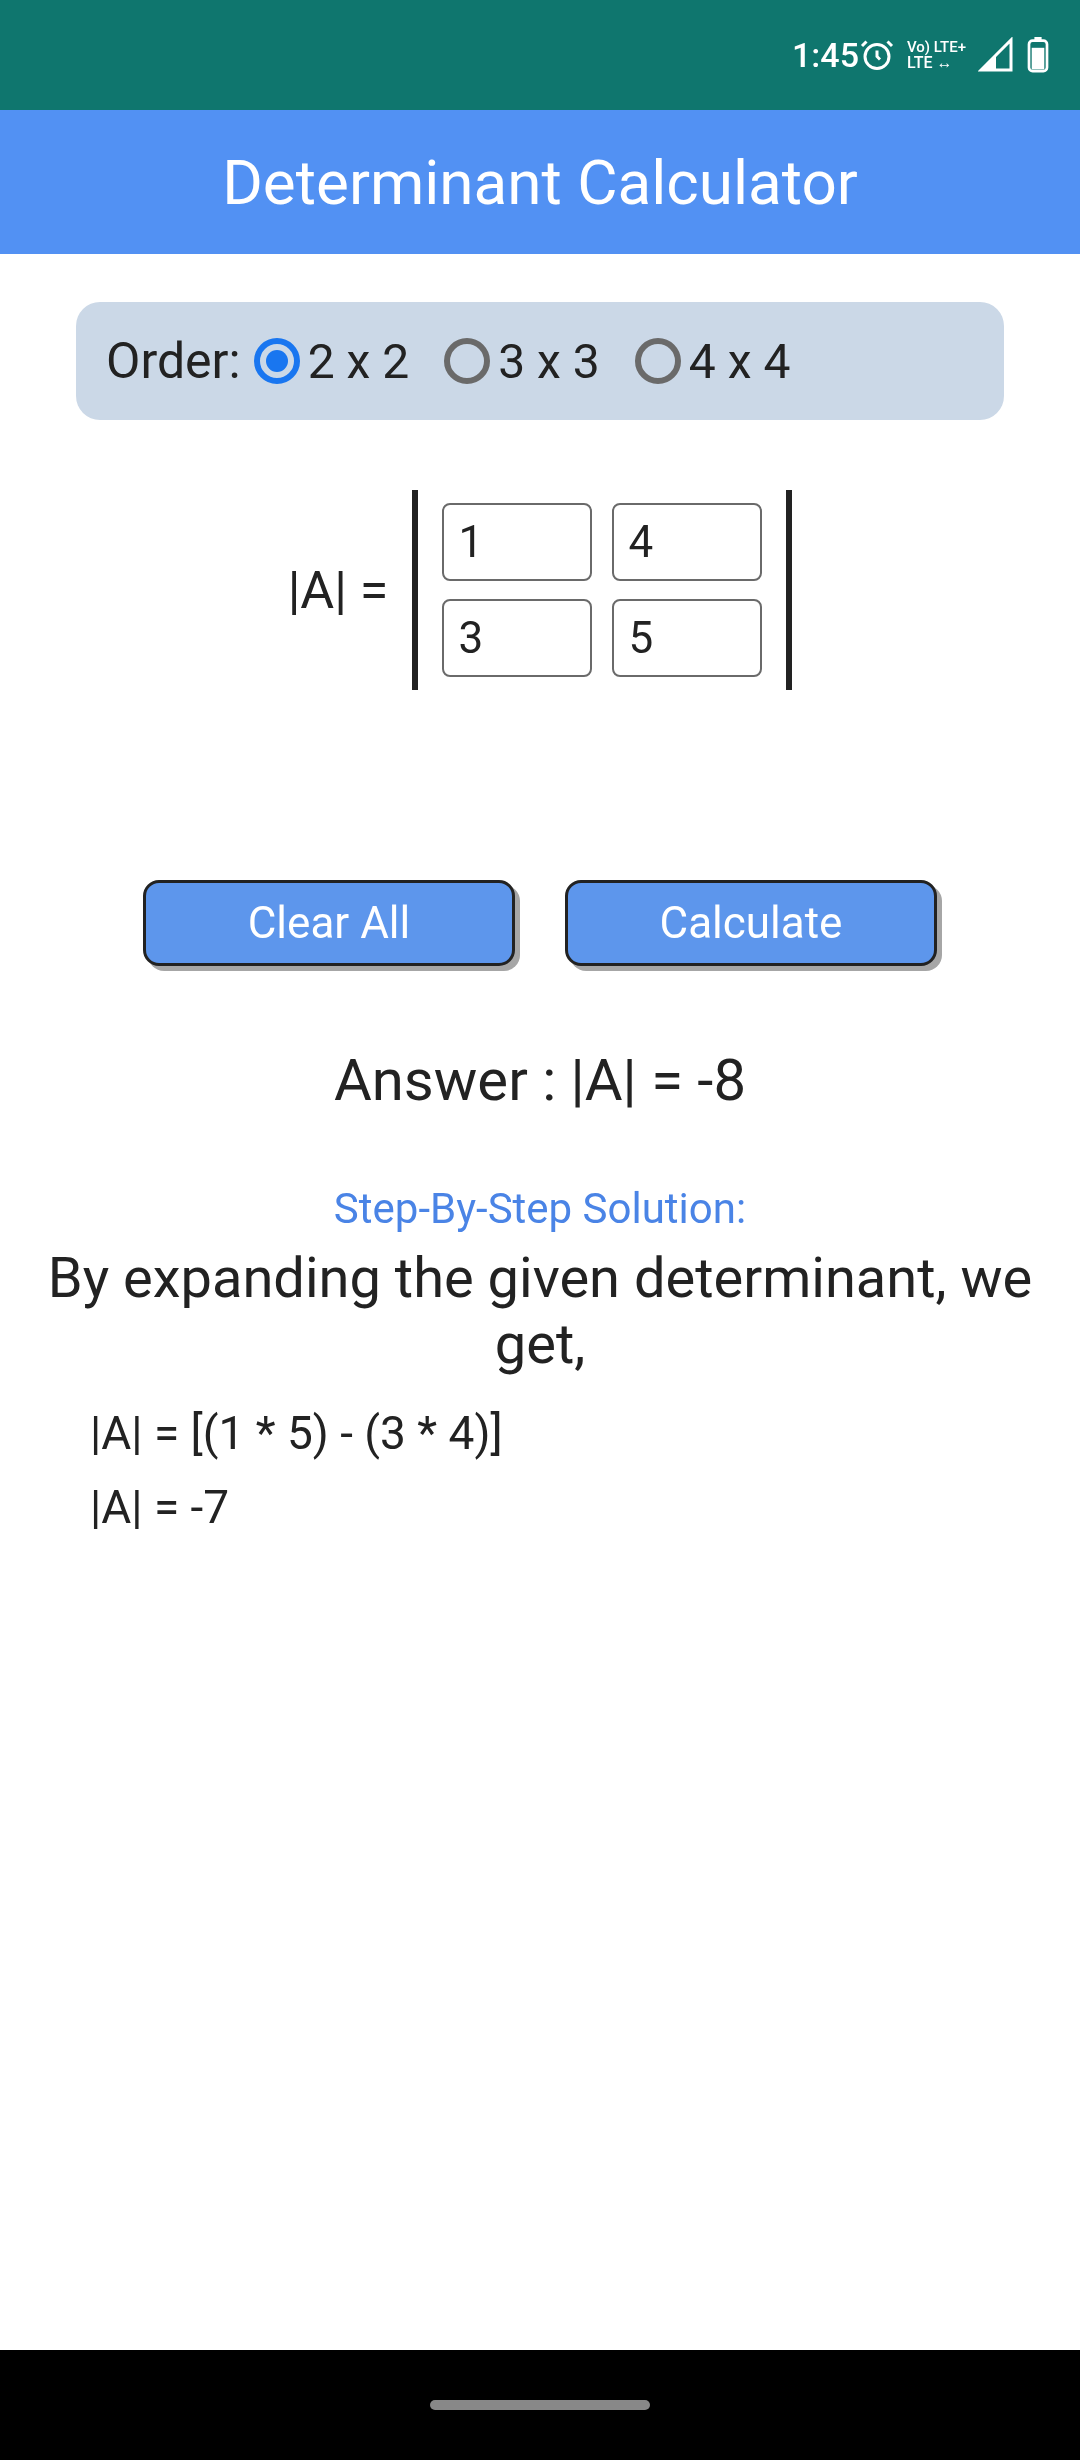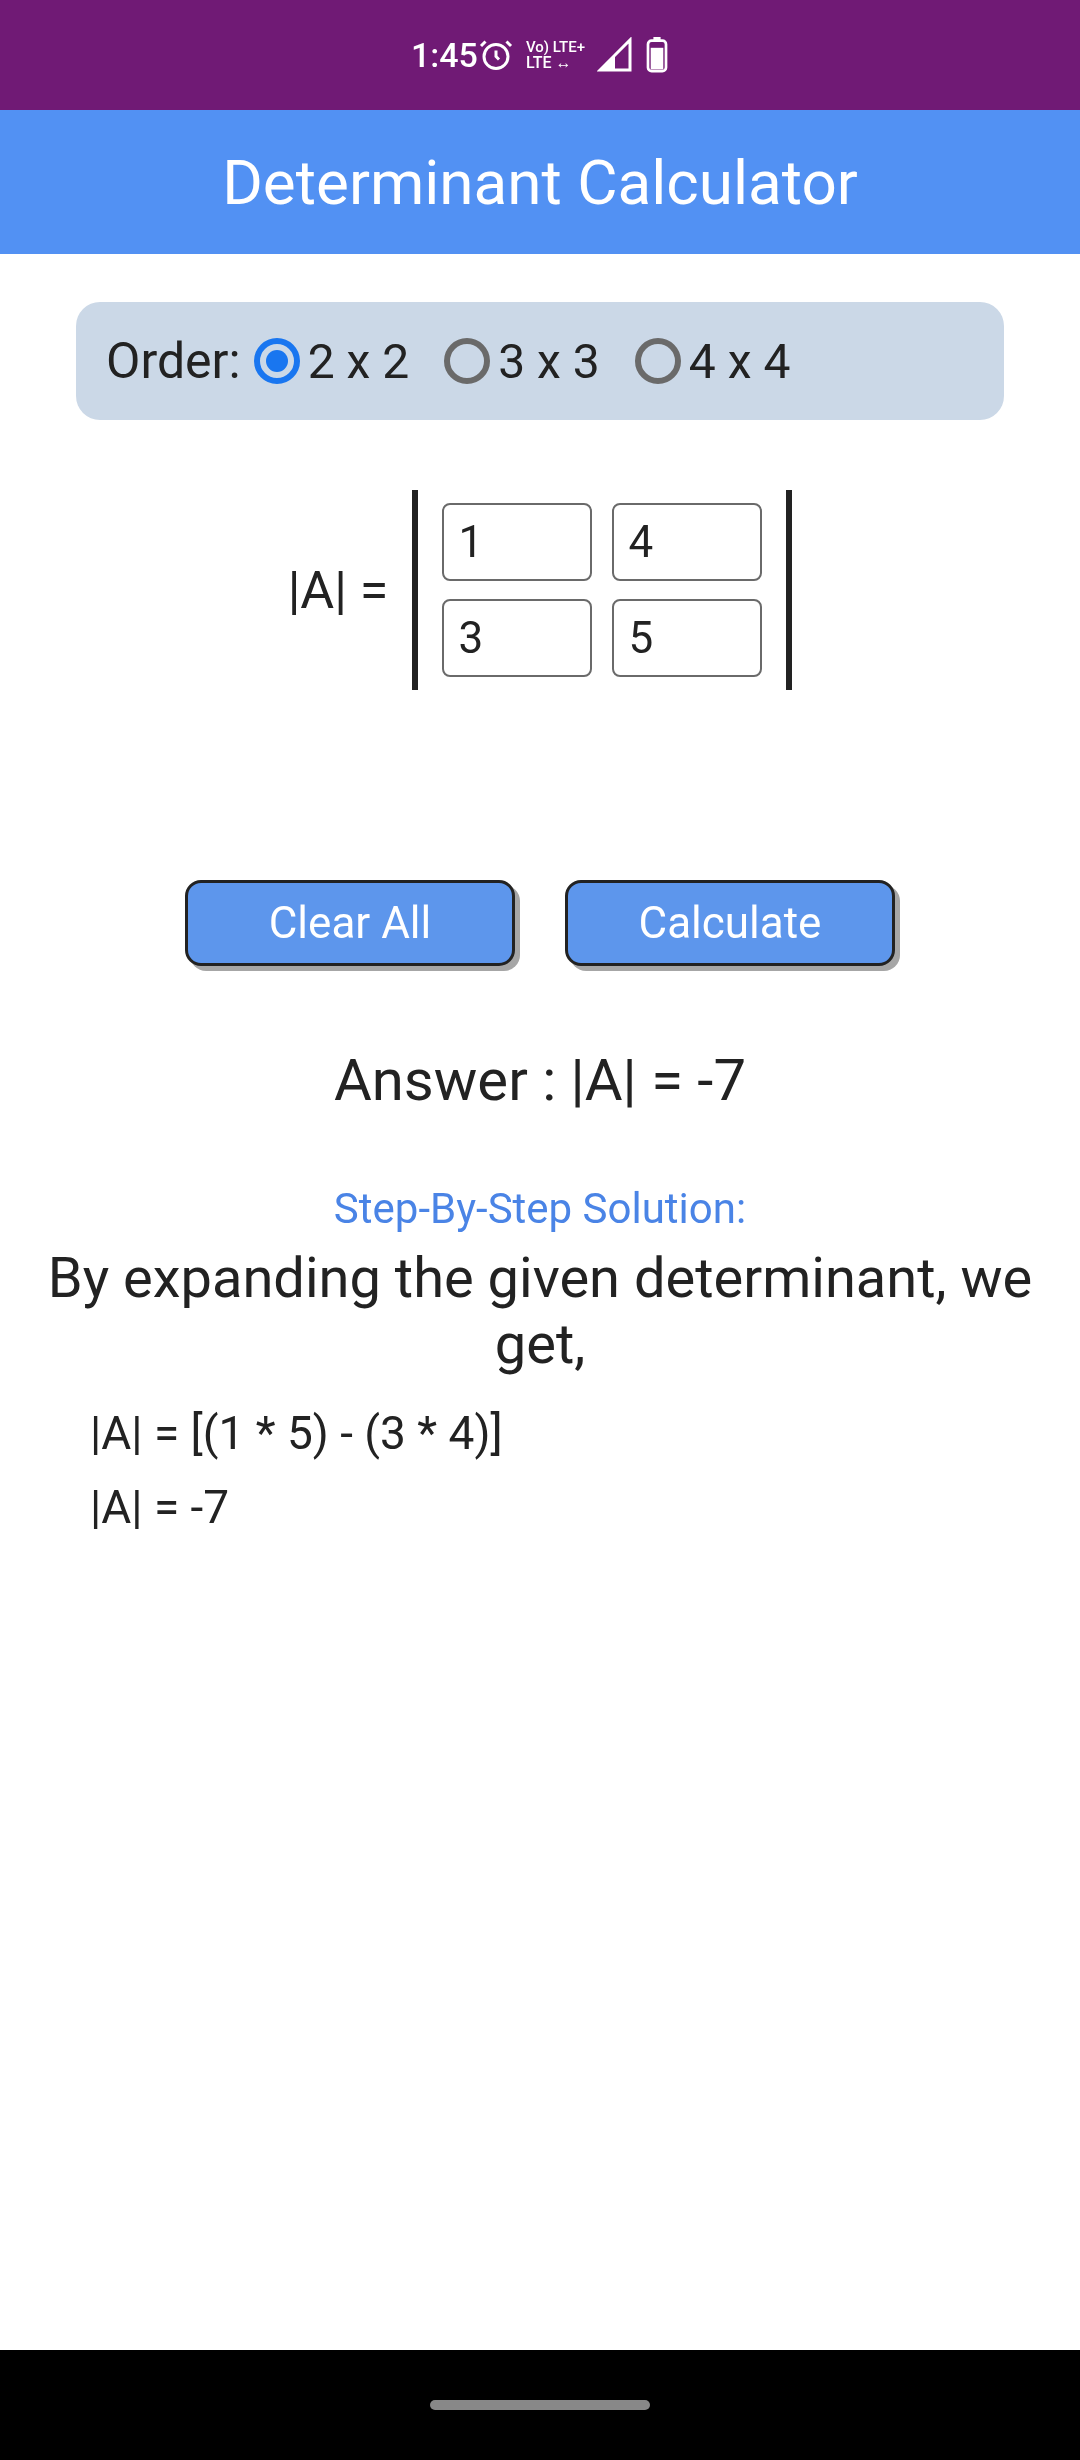--- a/index.html
+++ b/index.html
@@ -6,24 +6,24 @@
     body {
       width: 1080px;
       height: 2460px;
       font-family: -apple-system, BlinkMacSystemFont, "Segoe UI", Roboto, Arial, sans-serif;
       background: #fff;
       position: relative;
       overflow: hidden;
     }
     .status-bar {
       height: 110px;
-      background: #701a75;
+      background: #0f766e;
       color: #fff;
       display: flex;
-      justify-content: center;
+      justify-content: flex-end;
       align-items: center;
       padding: 0 30px;
       font-size: 34px;
       font-weight: 500;
     }
     .status-right { display: flex; align-items: center; gap: 12px; }
     .status-right svg { flex-shrink: 0; }
     .status-lte {
       font-size: 16px;
       line-height: 1;
@@ -91,21 +91,21 @@
       display: flex;
       align-items: center;
     }
     .buttons-row {
       margin-top: 190px;
       display: flex;
       justify-content: center;
       gap: 50px;
     }
     .btn {
-      width: 330px;
+      width: 372px;
       height: 86px;
       background: #5d96ec;
       border: 3px solid #222;
       border-radius: 16px;
       color: #fff;
       font-size: 44px;
       display: flex;
       align-items: center;
       justify-content: center;
       box-shadow: 5px 5px 0 rgba(0,0,0,.35);
@@ -211,21 +211,21 @@
       <div class="cell">5</div>
     </div>
     <div class="bar"></div>
   </div>
 
   <div class="buttons-row">
     <div class="btn">Clear All</div>
     <div class="btn">Calculate</div>
   </div>
 
-  <div class="answer">Answer : |A| = -7</div>
+  <div class="answer">Answer : |A| = -8</div>
 
   <div class="step-title">Step-By-Step Solution:</div>
   <div class="step-sub">By expanding the given determinant, we get,</div>
   <div class="steps">
     <div>|A| = [(1 * 5) - (3 * 4)]</div>
     <div>|A| = -7</div>
   </div>
 </div>
 
 <div class="nav-bar">

